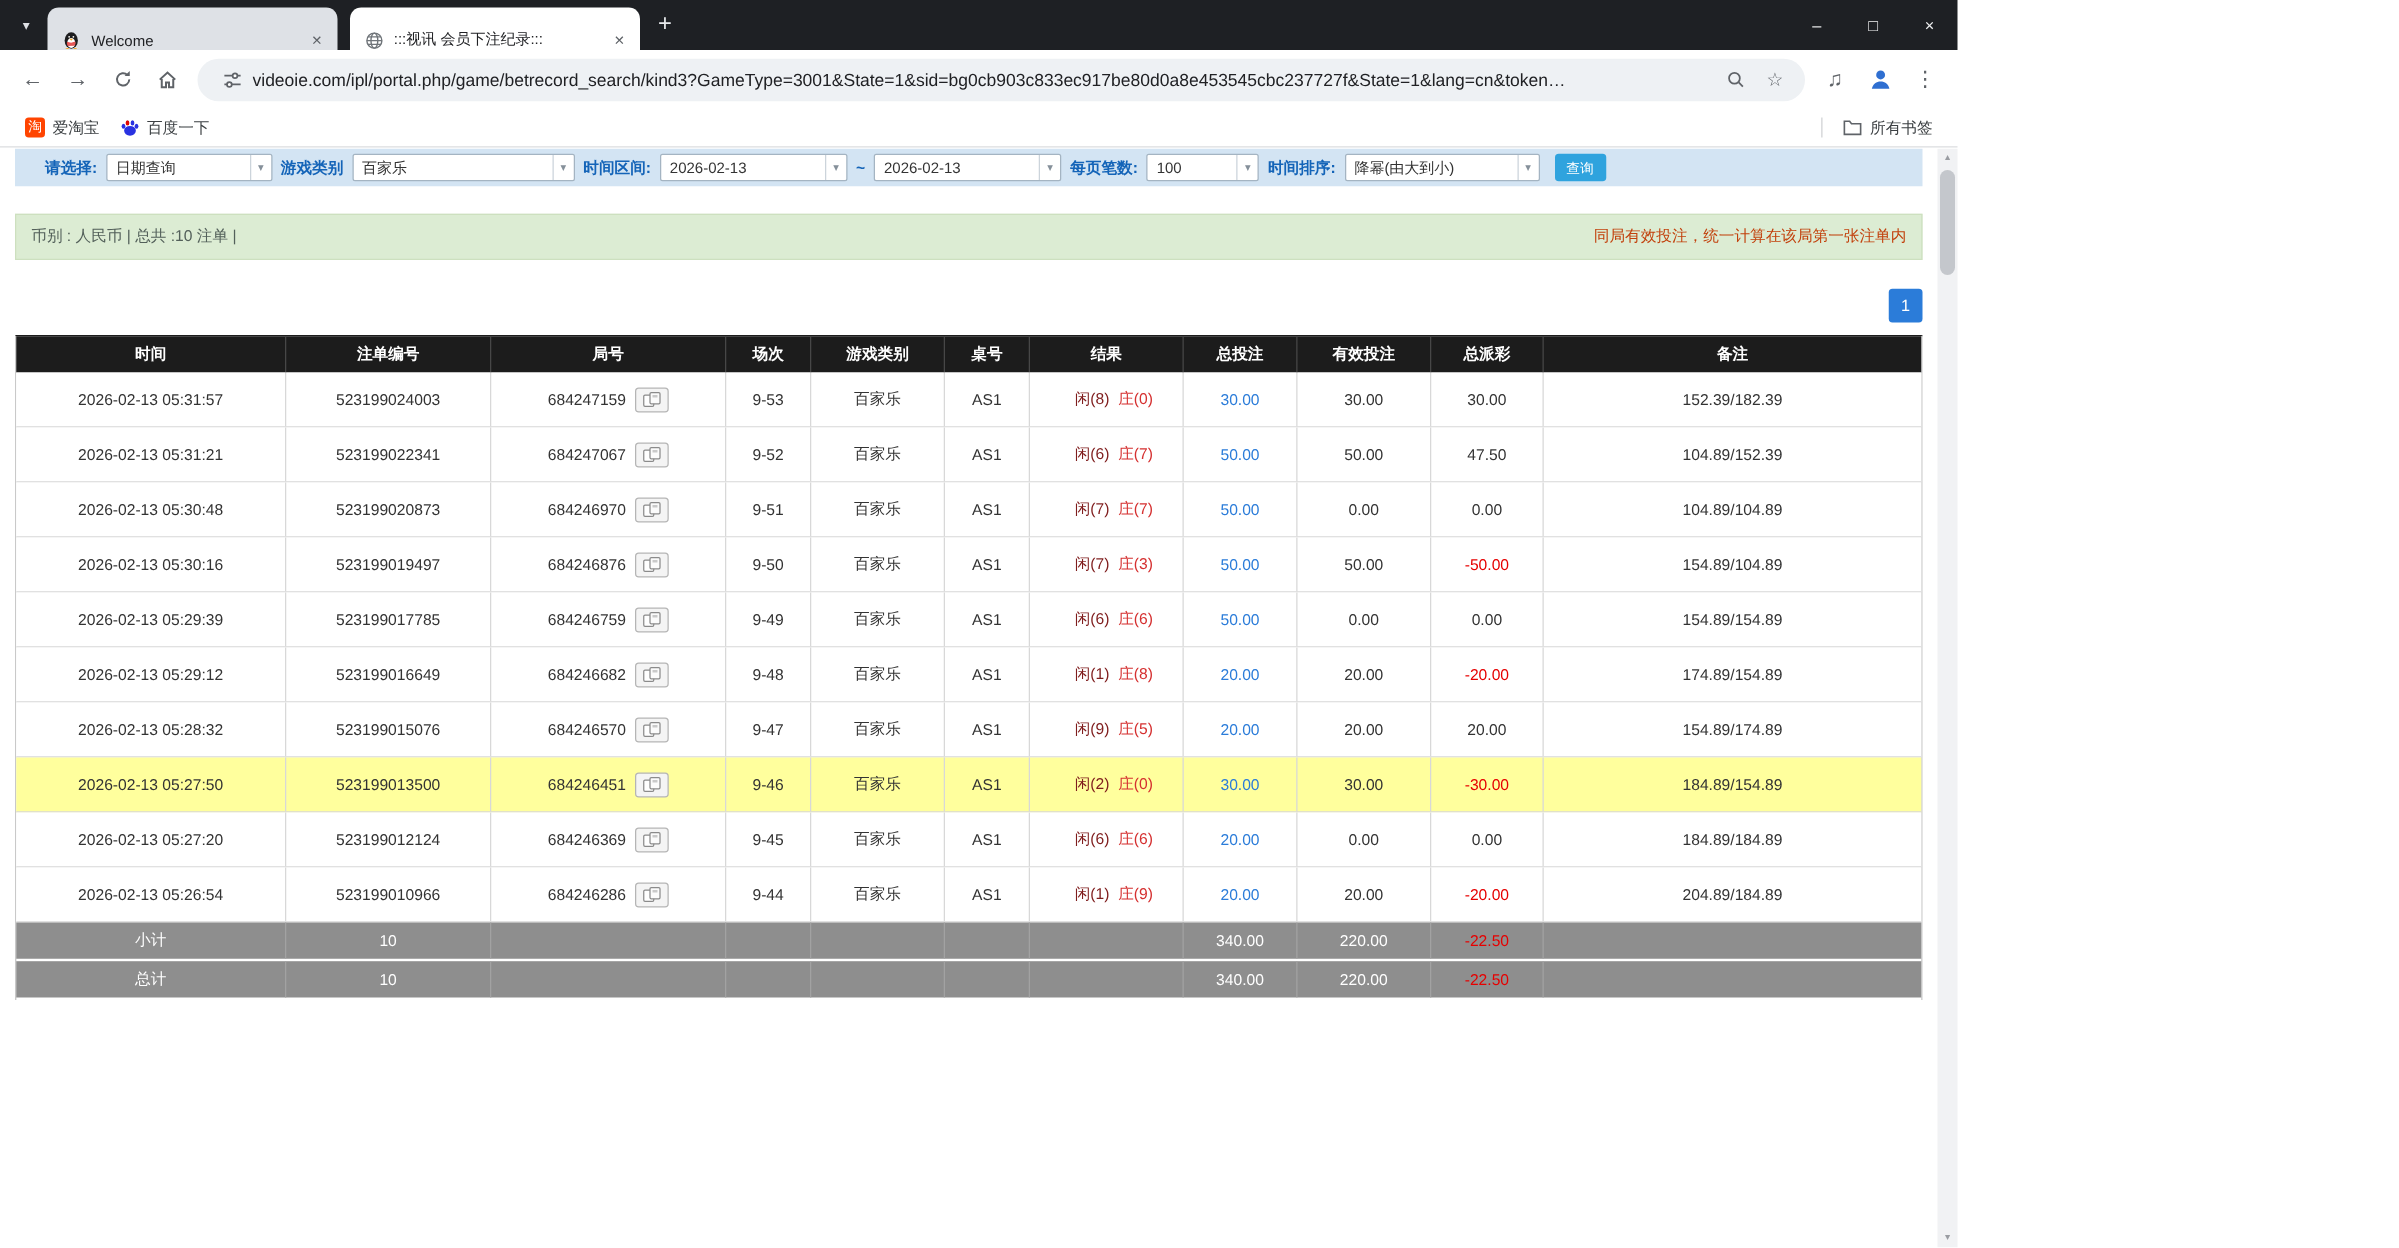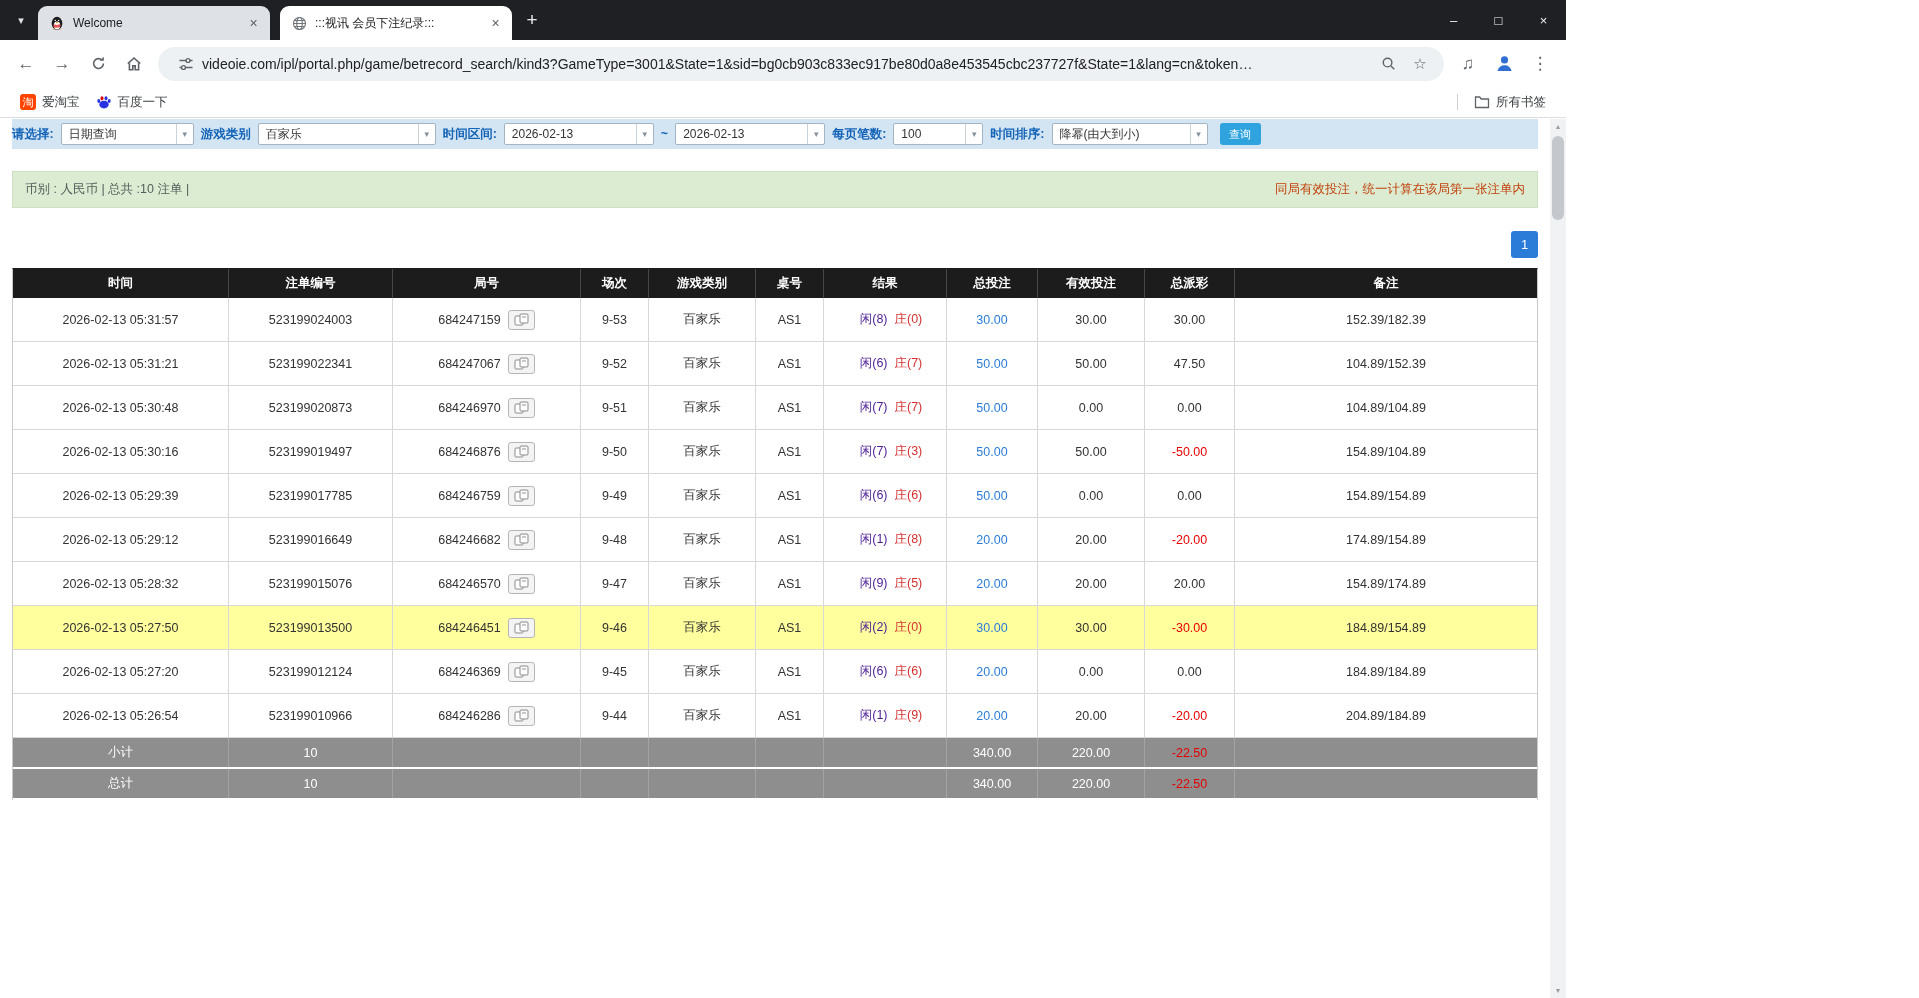--- a/index.html
+++ b/index.html
@@ -3,21 +3,21 @@
 <meta charset="utf-8">
 <style>
   * { margin:0; padding:0; box-sizing:border-box; }
   body { font-family:"Liberation Sans","DejaVu Sans",sans-serif; background:#fff; }
   .screen { position:relative; width:1919px; height:998px; background:#fff; overflow:hidden; }
   .browser { position:absolute; left:0; top:0; width:1566px; height:998px; background:#fff; }
 
   
   .titlebar { position:relative; height:40px; background:#1e2024; display:flex; align-items:flex-end; }
   .tab-search-btn { width:26px; height:26px; margin:0 4px 0 8px; align-self:center; display:flex; align-items:center; justify-content:center; color:#dfe1e5; font-size:11px; border-radius:50%; cursor:pointer; }
-  .tab { height:34px; width:232px; display:flex; align-items:center; padding:0 8px 0 11px; border-radius:9px 9px 0 0; font-size:12px; color:#202124; cursor:pointer; }
+  .tab { height:34px; width:232px; display:flex; align-items:flex-end; padding:0 8px 0 11px; border-radius:9px 9px 0 0; font-size:12px; color:#202124; cursor:pointer; }
   .tab.inactive { background:#dee1e6; margin-right:10px; }
   .tab.active { background:#ffffff; }
   .favicon { width:16px; height:16px; margin-right:8px; flex:none; display:flex; align-items:center; justify-content:center; }
   .tab-title { flex:1; white-space:nowrap; overflow:hidden; }
   .tab-close { width:17px; height:17px; flex:none; display:flex; align-items:center; justify-content:center; color:#5f6368; font-size:14px; border-radius:50%; cursor:pointer; }
   .new-tab { width:28px; height:28px; align-self:center; margin-left:6px; display:flex; align-items:center; justify-content:center; color:#e8eaed; font-size:19px; border-radius:50%; cursor:pointer; }
   .win-controls { margin-left:auto; align-self:stretch; display:flex; }
   .win-btn { width:45px; height:40px; display:flex; align-items:center; justify-content:center; color:#f0f1f2; font-size:13px; cursor:pointer; }
 
   
@@ -30,21 +30,21 @@
   
   .bookmarks { height:31px; background:#fff; border-bottom:1px solid #dcdde0; display:flex; align-items:center; padding:0 12px; font-size:12.5px; color:#3c4043; }
   .bm { display:flex; align-items:center; gap:6px; height:24px; padding:0 8px; border-radius:12px; cursor:pointer; }
   .tb-icon { width:16px; height:16px; background:#ff4400; color:#fff; border-radius:3px; font-size:11px; line-height:16px; text-align:center; flex:none; }
   .bm-spacer { flex:1; }
   .bm-sep { width:1px; height:16px; background:#d0d1d4; margin:0 8px; }
 
   
   .page { position:absolute; top:119px; left:0; width:1550px; bottom:0; background:#fff; }
 
-  .filter-bar { position:absolute; top:0; left:12px; width:1526px; height:30px; background:#d3e4f3; display:flex; align-items:center; gap:7px; padding:0 0; font-size:12.5px; }
+  .filter-bar { position:absolute; top:0; left:12px; width:1526px; height:30px; background:#d3e4f3; display:flex; align-items:center; gap:7px; padding:0 24px; font-size:12.5px; }
   .flabel { color:#1464b8; font-weight:bold; white-space:nowrap; }
   .fselect { height:22px; background:#fff; border:1px solid #a4b4c2; border-radius:2px; display:flex; align-items:center; font-size:12px; color:#333; cursor:pointer; flex:none; }
   .fselect .val { padding:0 7px; flex:1; white-space:nowrap; overflow:hidden; }
   .fselect .arrow { width:17px; height:100%; border-left:1px solid #ccd4db; display:flex; align-items:center; justify-content:center; color:#85909a; font-size:9px; flex:none; }
   .w-query{width:133px} .w-game{width:178px} .w-date{width:150px} .w-size{width:90px} .w-sort{width:156px}
   .search-btn { width:41px; height:22px; background:#2fa3de; border:none; border-radius:3px; color:#fff; font-size:11px; margin-left:5px; cursor:pointer; }
 
   .summary-bar { position:absolute; top:52px; left:12px; width:1526px; height:37px; background:#dcecd3; border:1px solid #cde0bf; display:flex; align-items:center; justify-content:space-between; padding:0 12px; font-size:12.5px; }
   .summary-left { color:#53605a; }
   .summary-right { color:#c2410c; }
@@ -58,21 +58,21 @@
   .thead .cell { border-right:1px solid #474747; }
   .thead .cell:last-child { border-right:none; }
   .cell { display:flex; align-items:center; justify-content:center; flex:none; white-space:nowrap; overflow:hidden; }
   .trow { display:flex; height:44px; background:#fff; border-bottom:1px solid #d8d8d8; }
   .trow .cell { border-right:1px solid #d8d8d8; color:#333; }
   .trow .cell:last-child { border-right:none; }
   .trow.highlight { background:#ffff9d; }
   .c1{width:216px} .c2{width:164px} .c3{width:188px} .c4{width:68px} .c5{width:107px}
   .c6{width:68px} .c7{width:123px} .c8{width:91px} .c9{width:107px} .c10{width:90px}
   .c11{flex:1; width:auto;}
-  .player { color:#4c1d95; margin-right:7px;margin-left:12px; }
+  .player { color:#7f1d1d; margin-right:7px;margin-left:12px; }
   .banker { color:#d53030; }
   .betlink { color:#2b7cd9; cursor:pointer; }
   .neg { color:#e60000 !important; }
   .round-btn { width:27px; height:20px; border:1px solid #b5b5b5; border-radius:3px; background:#f4f4f4; display:inline-flex; align-items:center; justify-content:center; margin-left:7px; cursor:pointer; flex:none; }
   .trow.sum { height:31px; background:#8e8e8e; border-bottom:2px solid #fff; }
   .trow.sum .cell { color:#fff; border-right:1px solid #a2a2a2; }
   .trow.sum .cell:last-child { border-right:none; }
 
   
   .scrollbar { position:absolute; top:119px; right:0; width:16px; bottom:0; background:#f1f2f4; }

